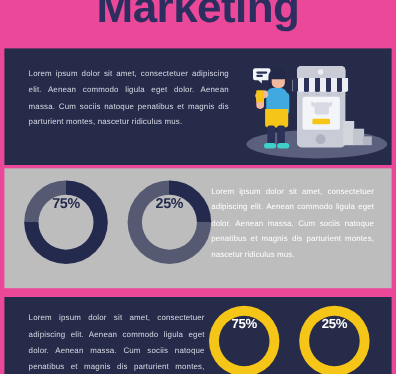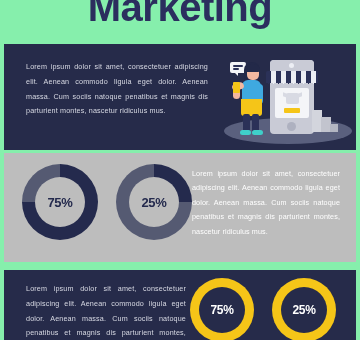--- a/index.html
+++ b/index.html
@@ -10,21 +10,21 @@
     width: 360px;
     height: 340px;
     overflow: hidden;
     background: #f7f7f9;
     font-family: "Liberation Sans", sans-serif;
   }
   .poster {
     position: relative;
     width: 360px;
     height: 340px;
-    background: #86efac;
+    background: #ec4899;
     overflow: hidden;
   }
 
   
   .title-area {
     position: absolute;
     left: 0;
     top: -28px;
     width: 360px;
     height: 70px;
@@ -299,21 +299,20 @@
     height: 76px;
     border-radius: 50%;
     display: flex;
     align-items: center;
     justify-content: center;
   }
   .donut-hole {
     position: absolute;
     border-radius: 50%;
     display: flex;
-    align-items: center;
     justify-content: center;
   }
   .donut-gray .donut-hole {
     left: 13px; top: 13px;
     width: 50px; height: 50px;
     background: #bdbdbd;
   }
   .donut-label {
     font-size: 13px;
     font-weight: bold;

